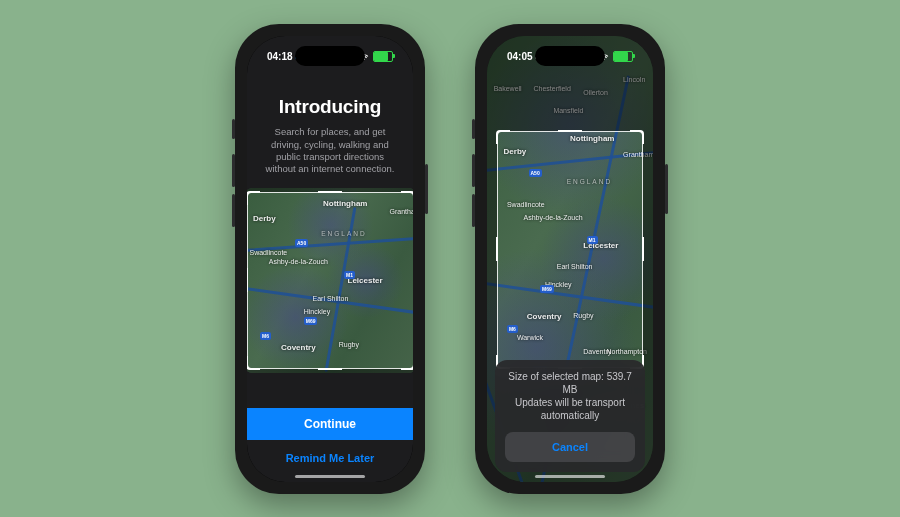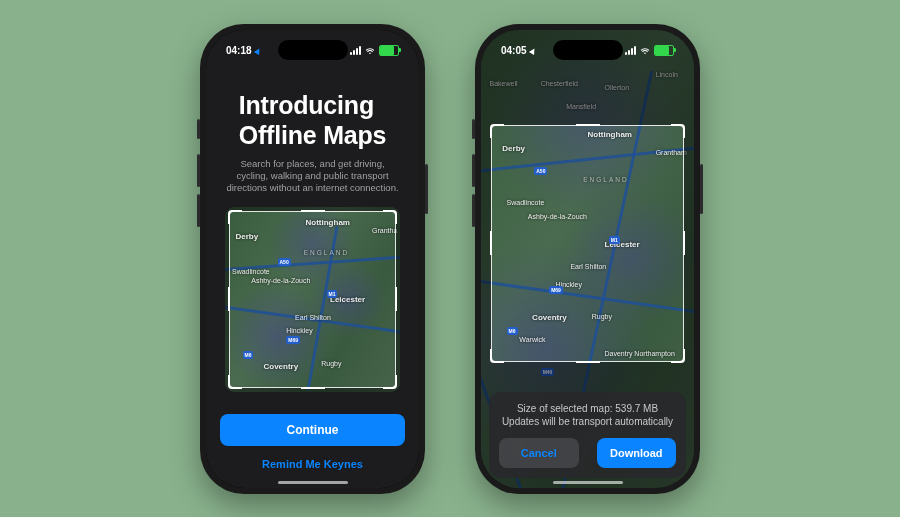--- a/index.html
+++ b/index.html
@@ -9,25 +9,25 @@
     height: 517px;
     background: #89b28c;
     font-family: -apple-system, "Segoe UI", sans-serif;
     display: flex;
     justify-content: center;
     align-items: center;
     gap: 50px;
     overflow: hidden;
   }
   .phone {
-    width: 225px;
+    width: 190px;
     height: 470px;
     border-radius: 44px;
     background: #1a1a1a;
-    padding: 6px;
+    padding: 12px;
     box-shadow: 0 12px 30px rgba(0,0,0,0.35);
     position: relative;
     box-sizing: border-box;
   }
   .phone-inner {
     width: 100%;
     height: 100%;
     border-radius: 38px;
     overflow: hidden;
     position: relative;
@@ -90,21 +90,21 @@
   
   .screen1 {
     position:absolute; inset:0;
     background:#1c1c1e;
     padding-top:60px;
     color:#fff;
     display:flex; flex-direction:column; align-items:center;
     box-sizing:border-box;
   }
   .title{
-    font-size:25px; font-weight:700; line-height:1.2;
+    font-size:19px; font-weight:700; text-align:center; line-height:1.2;
     letter-spacing:-0.2px;
   }
   .desc{
     color:#a0a0a5; font-size:9.5px; text-align:center; margin:8px 18px 0;
     line-height:1.3;
   }
   .preview{
     margin-top:12px;
     width:175px;height:185px;
     border-radius:10px;
@@ -222,21 +222,20 @@
         </span>
         <span class="battery">
             <i></i>
           </span>
       </div>
     </div>
 
     <div class="screen1">
       <div class="title">
         <div>Introducing</div>
-        <div>Offline Maps</div>
       </div>
       <div class="desc">Search for places, and get driving, cycling, walking and public transport directions without an internet connection.</div>
 
       <div class="preview">
         <div class="map-fill">
           <span class="road" style="top:30%;left:-5%;width:110%;height:3px;transform:rotate(-4deg)"></span>
           <span class="road" style="top:10%;left:55%;width:3px;height:90%;transform:rotate(10deg)"></span>
           <span class="road" style="top:60%;left:-5%;width:110%;height:3px;transform:rotate(8deg)"></span>
           <span class="map-label region" style="top:23%;left:45%">ENGLAND</span>
           <span class="map-label big" style="top:14%;left:6%">Derby</span>
@@ -260,21 +259,21 @@
             <span class="corner bl"></span>
             <span class="corner br"></span>
           <span class="edge et"></span>
             <span class="edge eb"></span>
             <span class="edge el"></span>
             <span class="edge er"></span>
         </div>
       </div>
 
       <div class="btn-primary">Continue</div>
-      <div class="btn-link">Remind Me Keynes</div>
+      <div class="btn-link">Remind Me Later</div>
     </div>
     <div class="home-ind"></div>
   </div>
 </div>
 
 <div class="phone">
   <span class="side-btn" style="left:-3px;top:95px;width:3px;height:20px"></span>
   <span class="side-btn" style="left:-3px;top:130px;width:3px;height:33px"></span>
   <span class="side-btn" style="left:-3px;top:170px;width:3px;height:33px"></span>
   <span class="side-btn" style="right:-3px;top:140px;width:3px;height:50px"></span>
@@ -346,19 +345,18 @@
           <span class="edge eb"></span>
           <span class="edge el"></span>
           <span class="edge er"></span>
       </div>
 
       <div class="bottom-bar">
         <div class="info-line">Size of selected map: 539.7 MB</div>
         <div class="info-line">Updates will be transport automatically</div>
         <div class="btn-row">
           <div class="btn-cancel">Cancel</div>
-          <div class="btn-download">Download</div>
         </div>
       </div>
     </div>
     <div class="home-ind"></div>
   </div>
 </div>
 
 </body></html>

